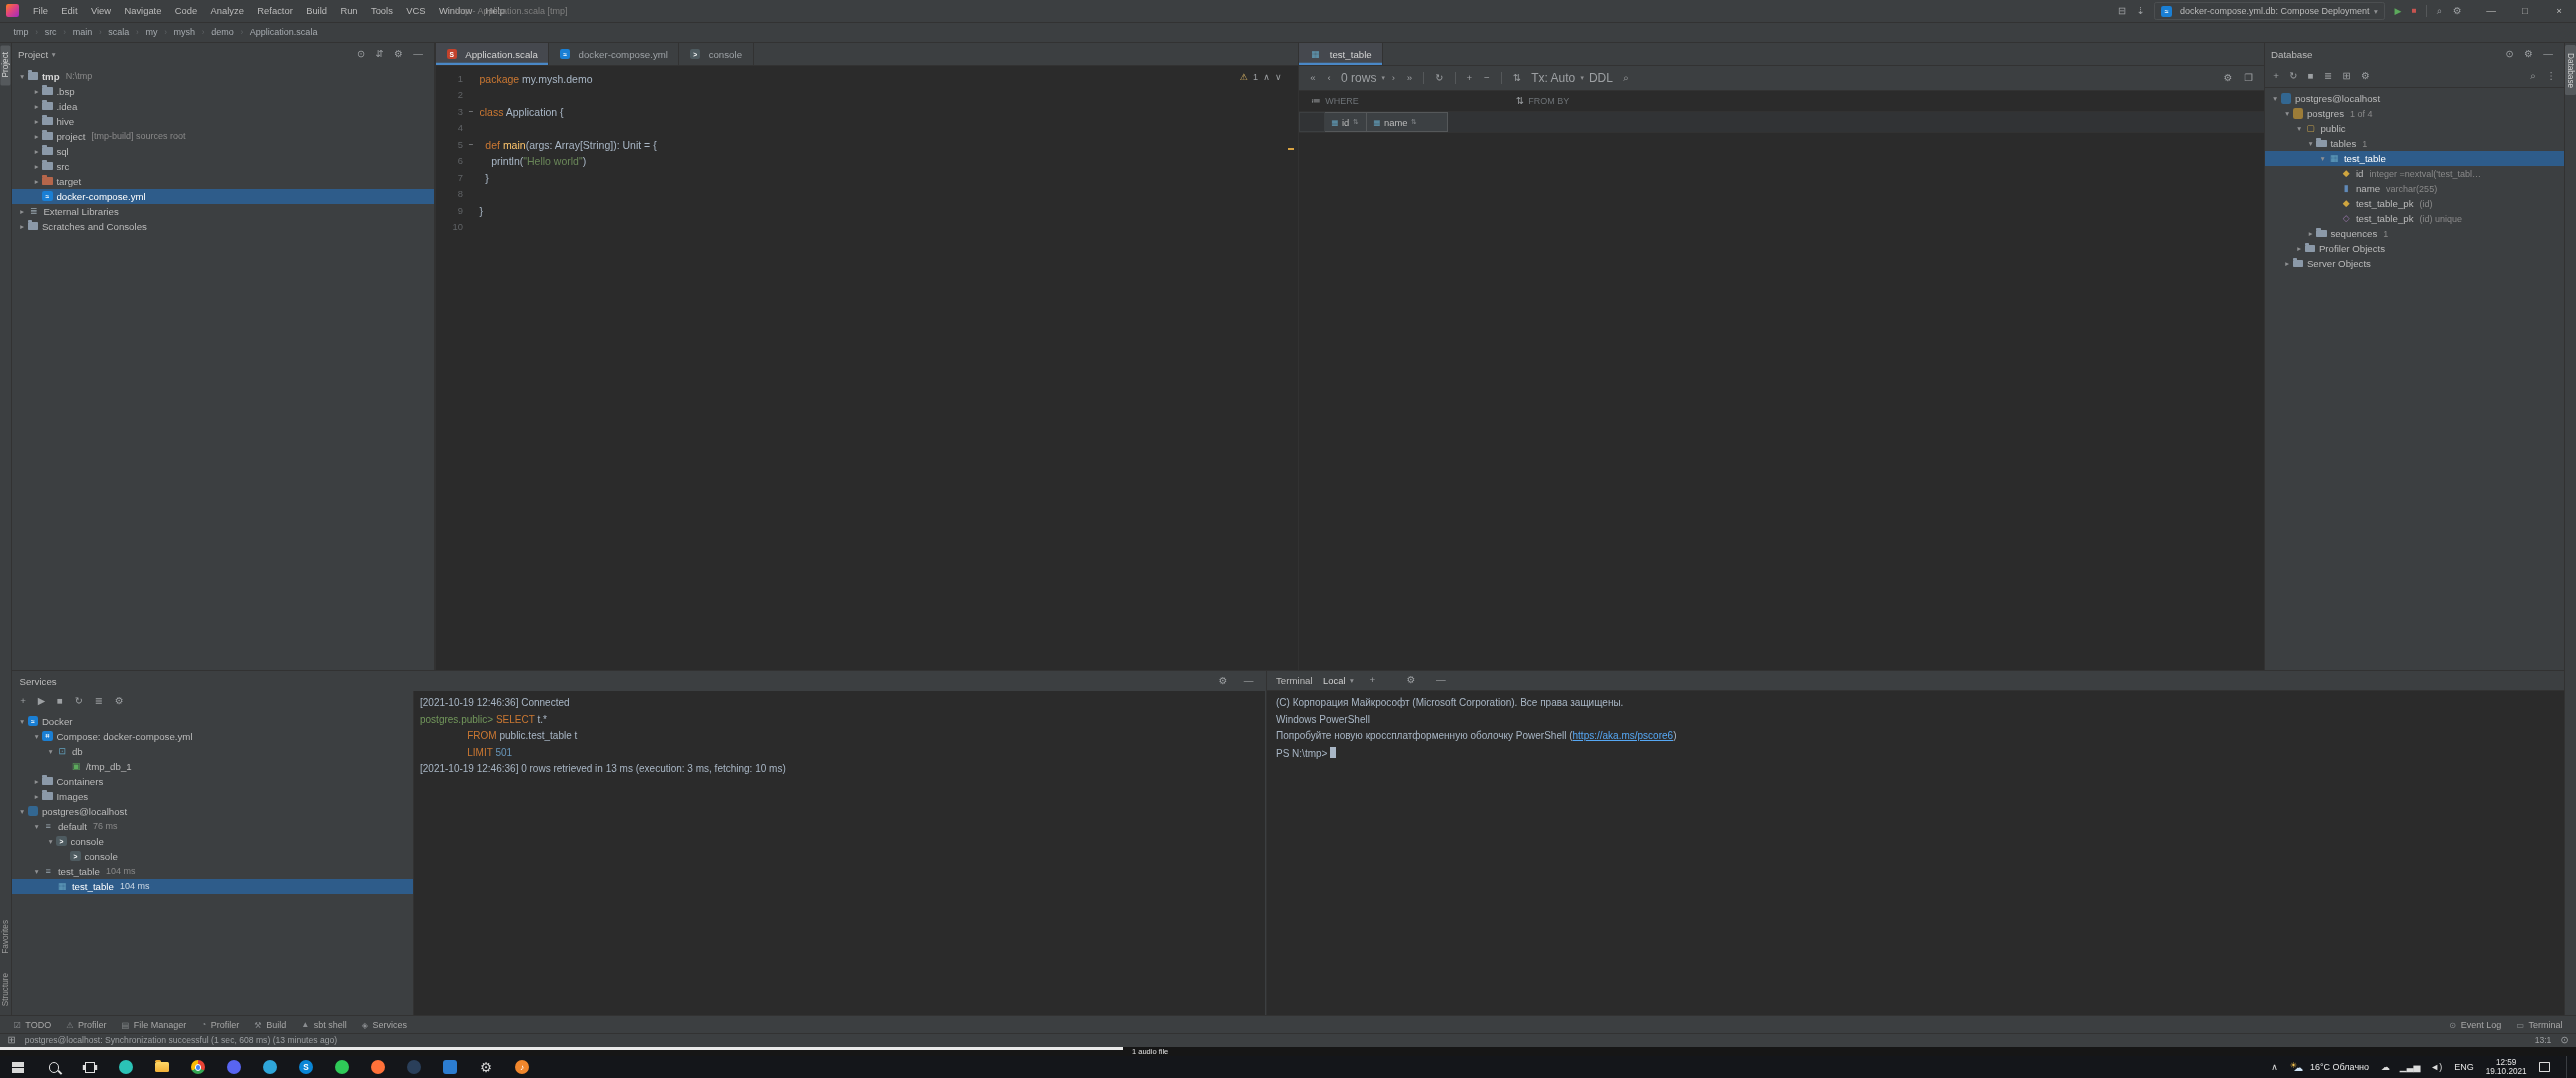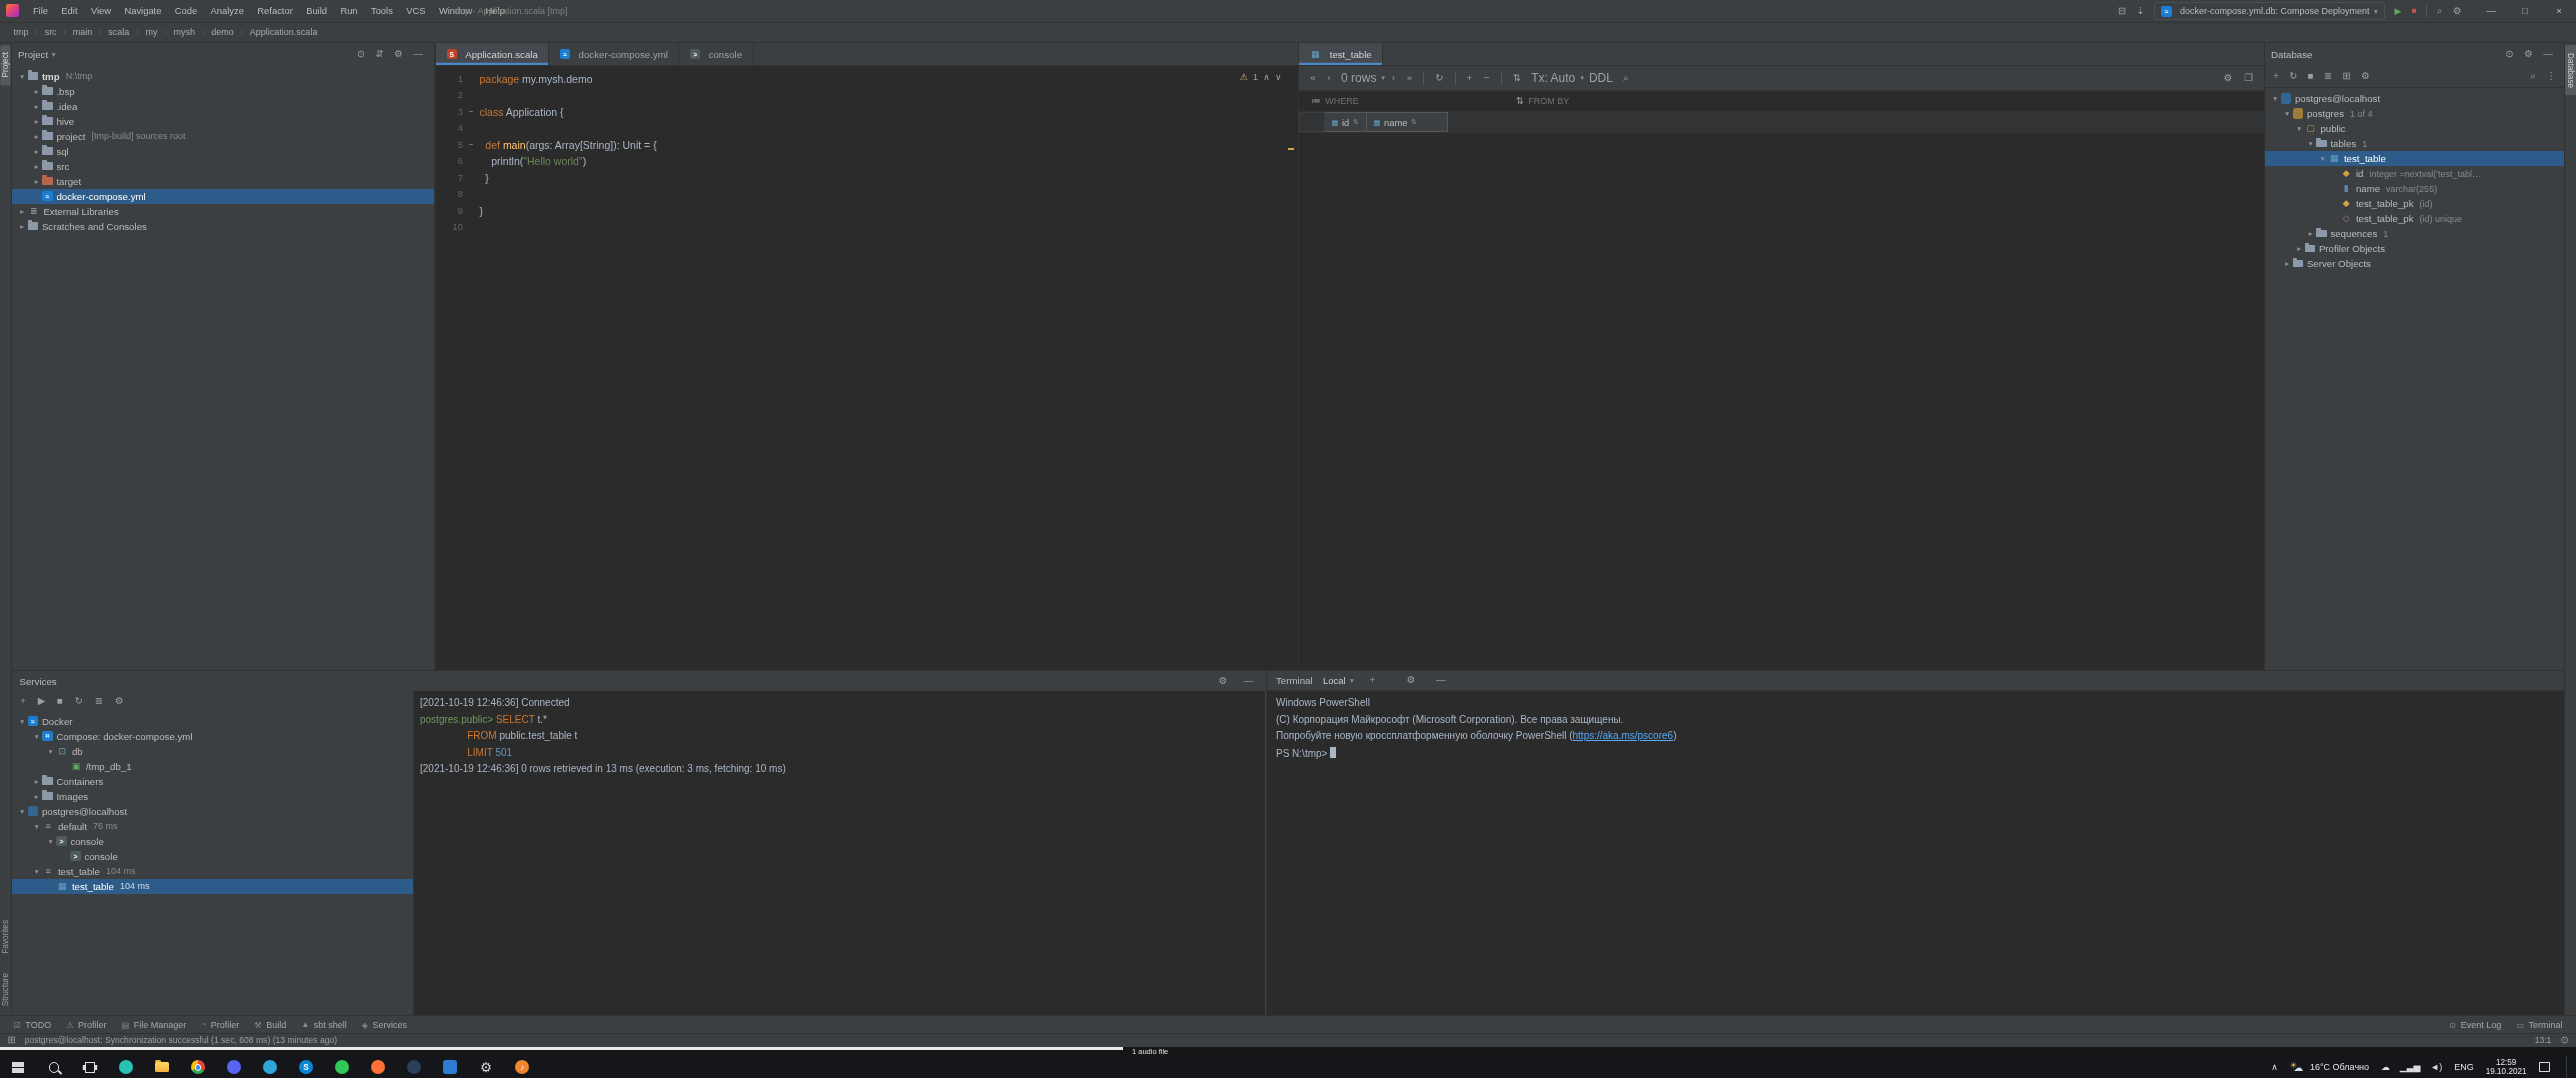--- a/index.html
+++ b/index.html
@@ -545,22 +545,22 @@
       <div class="termtab">
         <span>Local</span>
         <span style="color:#8f9193;font-size:7.5px">▾</span>
       </div>
       <span class="tbi">+</span>
       <span class="grow"></span>
       <span class="tbi">⚙</span>
       <span class="tbi">—</span>
     </div>
     <div id="termout">
+        <div class="cline"><span class="c-pl">(C) Корпорация Майкрософт (Microsoft Corporation). Все права защищены.</span></div>
         <div class="cline"><span class="c-pl">Windows PowerShell</span></div>
-        <div class="cline"><span class="c-pl">(C) Корпорация Майкрософт (Microsoft Corporation). Все права защищены.</span></div>
         <div class="cline"><span class="c-pl">Попробуйте новую кроссплатформенную оболочку PowerShell (</span><span class="c-link">https://aka.ms/pscore6</span><span class="c-pl">)</span></div>
         <div class="cline"><span class="c-pl">PS N:\tmp&gt; </span><span class="cursor"></span></div>
       </div>
   </div>
 
   <div id="bbar">
     <div id="bbleft" style="display:flex">
         <div class="bitem2">
           <span class="bico">☑</span>
           <span>TODO</span>

